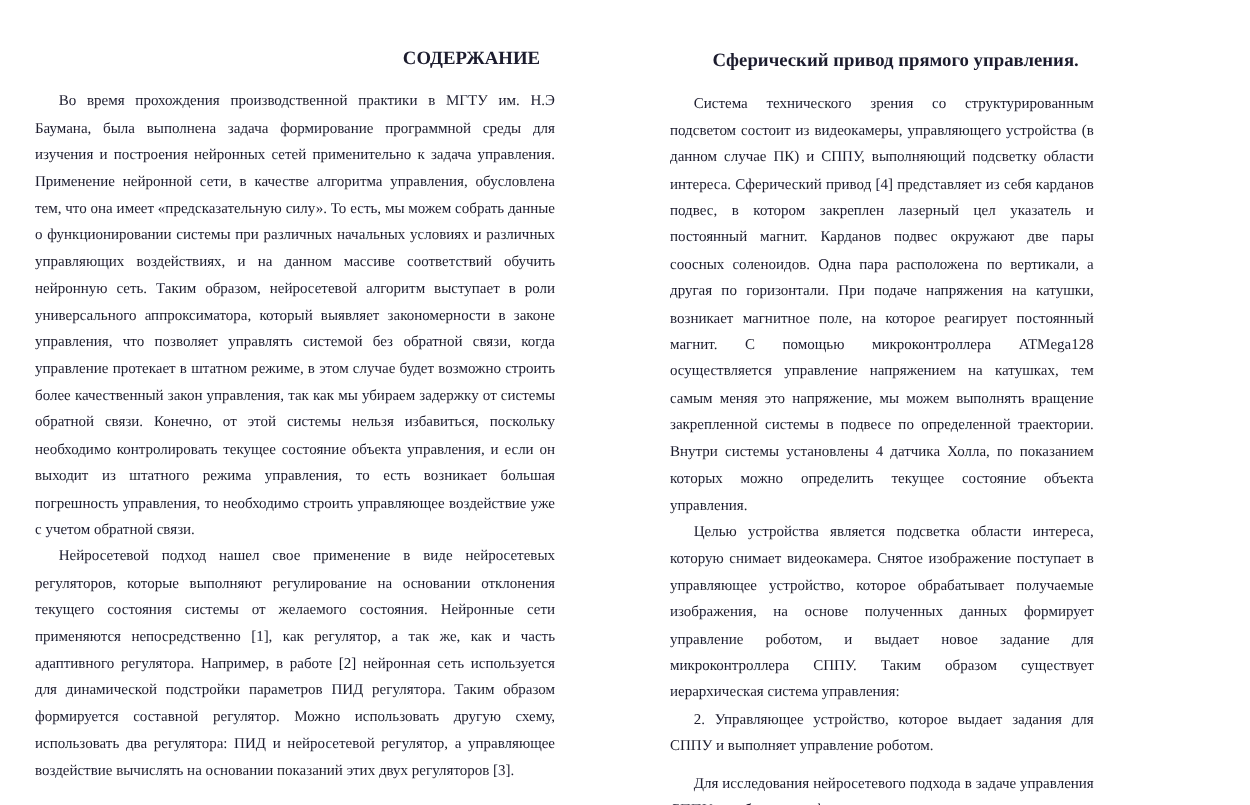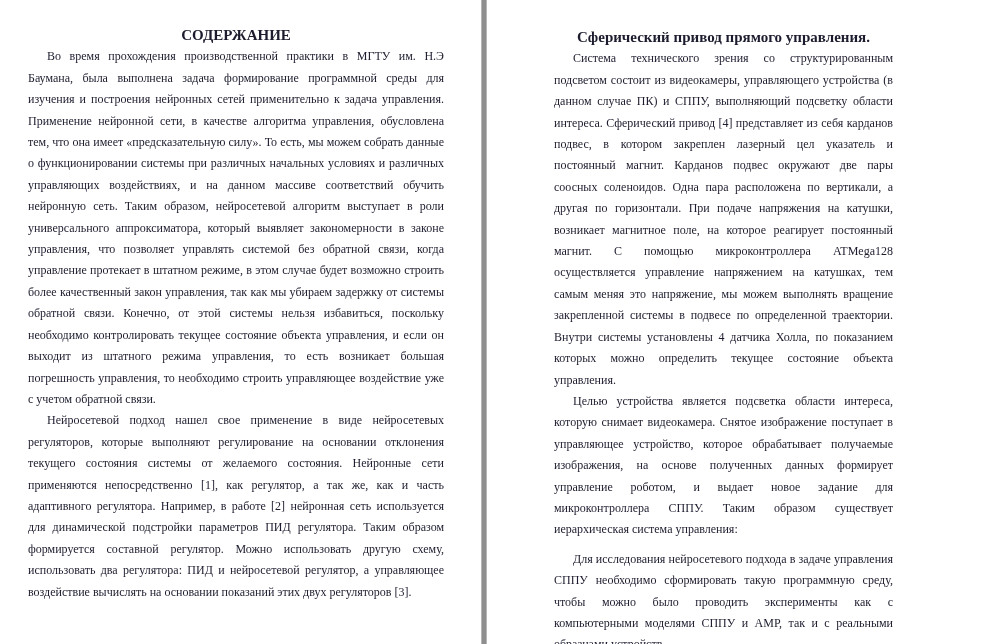--- a/index.html
+++ b/index.html
@@ -29,30 +29,30 @@
     left: 481px;
     top: 0;
     width: 6px;
     height: 644px;
     background: var(--color-divider, #8f8f8f);
     border-left: 1px solid #b5b5b5;
     border-right: 1px solid #b5b5b5;
     box-sizing: border-box;
   }
   .page-right {
-    left: 487px;
+    left: 469px;
     width: 428px;
     padding: 27px 22px 0 67px;
   }
   .doc-heading {
-    margin: 0;
+    margin: 12px;
     font-size: 15px;
     line-height: 21.4px;
     font-weight: bold;
-    text-align: center;
+    text-align: right;
     text-indent: 0;
   }
   .body-p {
     margin: 0;
     font-size: 12px;
     line-height: 21.4px;
     text-align: justify;
     text-indent: 19px;
   }
   .closing-p {
@@ -69,16 +69,17 @@
     <p class="body-p">Во время прохождения производственной практики в  МГТУ им. Н.Э Баумана, была выполнена задача формирование программной среды для изучения и построения нейронных сетей применительно к задача управления. Применение нейронной сети, в качестве алгоритма управления, обусловлена тем, что она имеет «предсказательную силу». То есть, мы можем собрать данные о функционировании системы при различных начальных условиях и различных управляющих воздействиях, и на данном массиве соответствий обучить нейронную сеть. Таким образом, нейросетевой алгоритм выступает в роли универсального аппроксиматора, который выявляет закономерности в законе управления, что позволяет управлять системой без обратной связи, когда управление протекает в штатном режиме, в этом случае будет возможно строить более качественный закон управления, так как мы убираем задержку от системы обратной связи. Конечно, от этой системы нельзя избавиться, поскольку необходимо контролировать текущее состояние объекта управления, и если он выходит из штатного режима управления, то есть возникает большая погрешность управления, то необходимо строить управляющее воздействие уже с учетом обратной связи.</p>
     <p class="body-p">Нейросетевой подход нашел свое применение в виде нейросетевых регуляторов, которые выполняют регулирование на основании отклонения текущего состояния системы от желаемого состояния. Нейронные сети применяются непосредственно [1], как регулятор, а так же, как и часть адаптивного регулятора. Например, в работе [2] нейронная сеть используется для динамической подстройки параметров ПИД регулятора. Таким образом формируется составной регулятор. Можно использовать другую схему, использовать два регулятора: ПИД и нейросетевой регулятор, а управляющее воздействие вычислять на основании показаний этих двух регуляторов [3].</p>
   </div>
 
   <div class="page-divider"></div>
 
   <div class="page page-right">
     <h1 class="doc-heading">Сферический привод прямого управления.</h1>
     <p class="body-p">Система технического зрения со структурированным подсветом состоит из видеокамеры, управляющего устройства (в данном случае ПК) и СППУ, выполняющий подсветку области интереса. Сферический привод [4] представляет из себя карданов подвес, в котором закреплен лазерный цел указатель и постоянный магнит. Карданов подвес окружают две пары соосных соленоидов. Одна пара расположена по вертикали, а другая по горизонтали. При подаче напряжения на катушки, возникает магнитное поле, на которое реагирует постоянный магнит. С помощью микроконтроллера ATMega128 осуществляется управление напряжением на катушках, тем самым меняя это напряжение, мы можем выполнять вращение закрепленной системы в подвесе по определенной траектории. Внутри системы установлены 4 датчика Холла, по показанием которых можно определить текущее состояние объекта управления.</p>
     <p class="body-p">Целью устройства является подсветка области интереса, которую снимает видеокамера. Снятое изображение поступает в управляющее устройство, которое обрабатывает получаемые изображения, на основе полученных данных формирует управление роботом, и выдает новое задание для микроконтроллера СППУ. Таким образом существует иерархическая система управления:</p>
+    <p class="body-p">2. Управляющее устройство, которое выдает задания для СППУ и выполняет управление роботом.</p>
     <p class="body-p closing-p">Для исследования нейросетевого подхода в задаче управления СППУ необходимо сформировать такую программную среду, чтобы можно было проводить эксперименты как с компьютерными моделями СППУ и АМР, так и с реальными образцами устройств.</p>
   </div>
 
 </div>
 
 </body></html>

